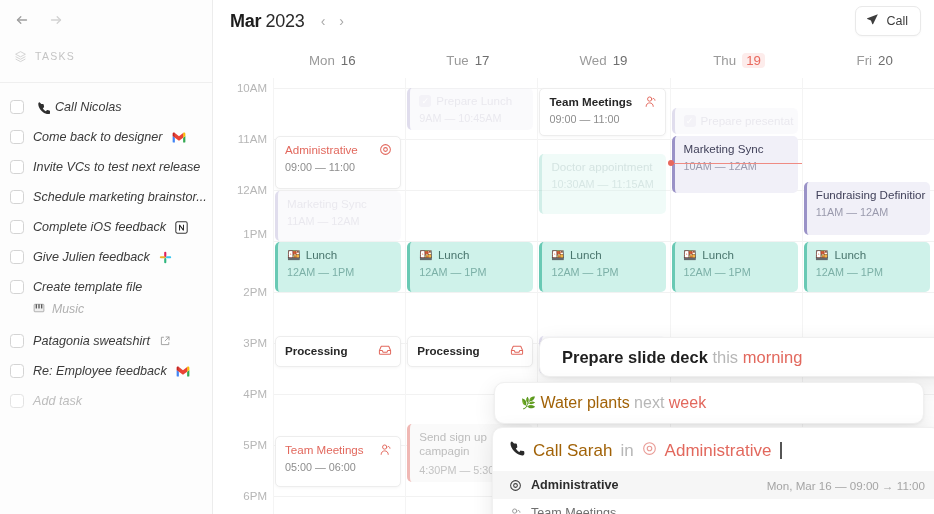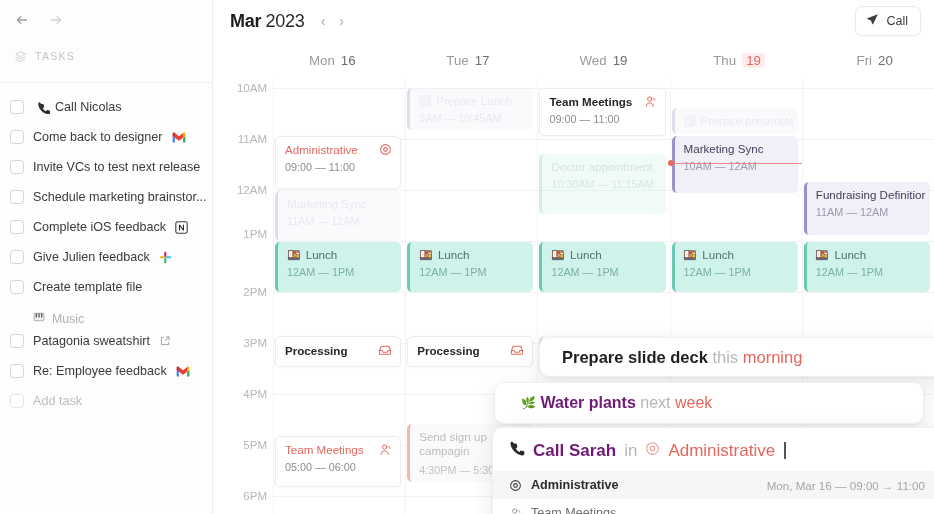--- a/index.html
+++ b/index.html
@@ -28,21 +28,21 @@
     padding: 0 0 0 14px;
     height: 28px;
     color: #c4c4c4;
     font-size: 10.5px;
     letter-spacing: 1.3px;
     font-weight: 500;
   }
   .tasks-header .stack-icon { display: inline-flex; width: 13px; height: 13px; }
   .divider { height: 1px; background: #efefef; margin-top: 12px; }
 
-  .task-list { padding-top: 9px; }
+  .task-list { padding-top: 9px; font-style: italic; }
   .task-row {
     display: flex; align-items: center; gap: 9px;
     height: 30px;
     padding-left: 10px;
     cursor: pointer;
   }
   .cbox {
     width: 14px; height: 14px; flex: 0 0 14px;
     border: 1.3px solid #d4d4d4;
     border-radius: 3.5px;
@@ -51,21 +51,21 @@
   .task-label {
     font-size: 12.6px; color: #3b3b3b; white-space: nowrap;
     display: flex; align-items: center; gap: 5px;
   }
   .task-row.muted .task-label { color: #bdbdbd; }
   .task-row.muted .cbox { border-color: #e3e3e3; }
   .task-icon { display: inline-flex; align-items: center; margin-left: 4px; }
   .inline-emoji { font-size: 12px; line-height: 1; }
 
   .subtask-row {
-    display: flex; align-items: flex-end; gap: 7px;
+    display: flex; align-items: flex-start; gap: 7px;
     height: 24px; padding-left: 33px;
     font-size: 12.3px; color: #b0b0b0; cursor: pointer;
   }
 
   
   .calendar { position: relative; flex: 1 1 auto; height: 514px; background: #fff; }
 
   .cal-header { height: 42px; display: flex; align-items: center; padding-left: 17px; position: relative; }
   .cal-title { font-size: 18px; color: #1d1d1d; letter-spacing: -0.2px; }
   .cal-title .mon { font-weight: 700; }
@@ -156,21 +156,21 @@
   .popup .ptext { white-space: nowrap; display: flex; align-items: center; }
   .pop-a { left: 539px; top: 337px; width: 420px; height: 40px; padding: 0 22px; font-size: 16.5px; }
   .pop-b { left: 494px; top: 382px; width: 430px; height: 42px; padding: 0 26px; font-size: 16px; }
   .pop-c { left: 492px; top: 427px; width: 450px; height: 105px; padding: 0; flex-direction: column; align-items: stretch; }
 
   .pop-c .searchline {
     display: flex; align-items: center; gap: 8px;
     padding: 12px 16px 10px 16px; font-size: 17px; white-space: nowrap;
   }
   .bold-d { color: #1f1f1f; font-weight: 700; }
-  .bold-n { color: #701a75; font-weight: 700; }
+  .bold-n { color: #a16207; font-weight: 400; }
   .gray-d { color: #b7b7b7; }
   .red-d { color: #e2685d; }
 
   .caret { display: inline-block; width: 1.5px; height: 17px; background: #555; margin-left: 1px; }
 
   .result-row {
     display: flex; align-items: center; justify-content: space-between;
     padding: 7px 16px; font-size: 12.6px; cursor: pointer;
   }
   .result-row.sel { background: #f6f6f6; }

